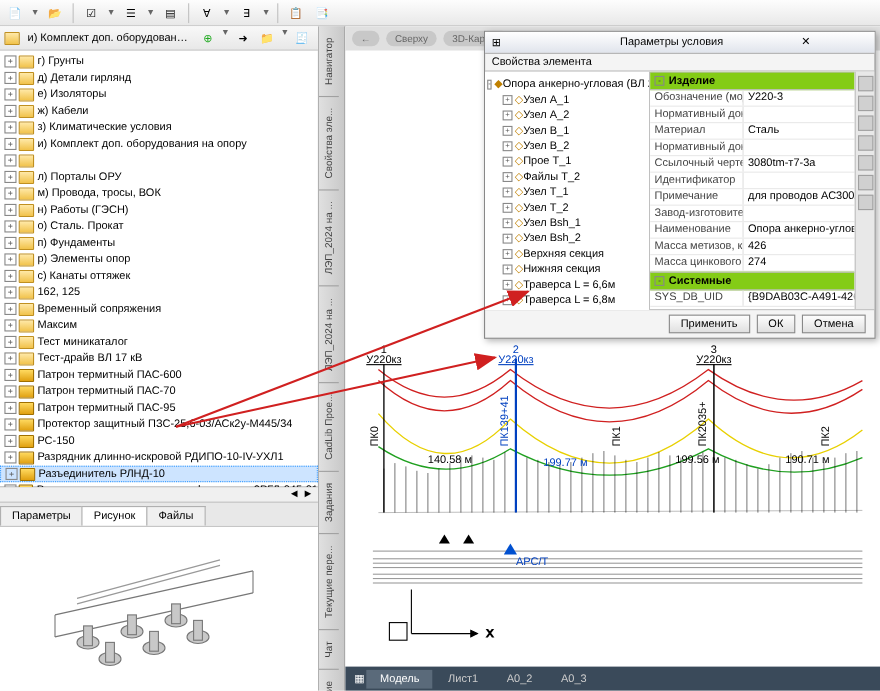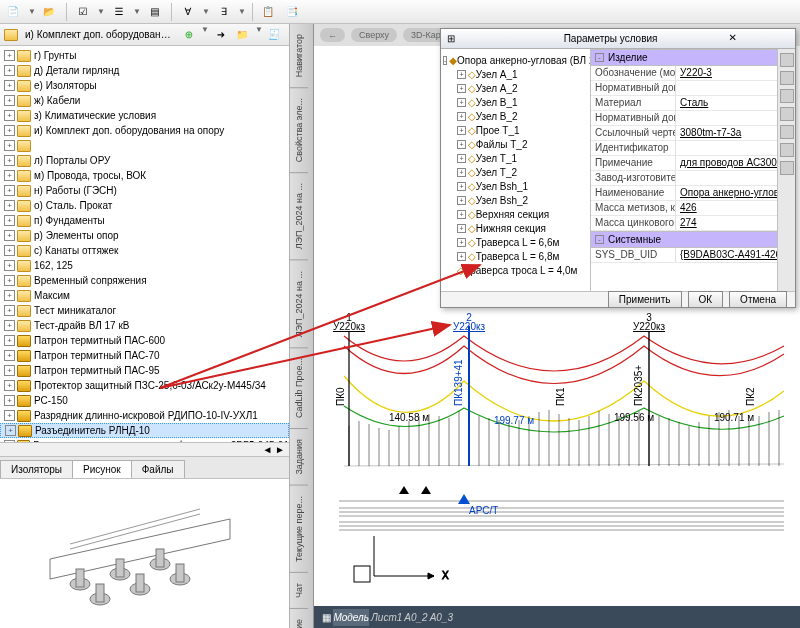--- a/index.html
+++ b/index.html
@@ -32,42 +32,42 @@
 
 .vtabs { position: absolute; left: 290px; top: 24px; width: 24px; bottom: 0; background: linear-gradient(90deg,#e0e0e0,#c8c8c8); border-right: 1px solid #909090; }
 .vtab { writing-mode: vertical-rl; transform: rotate(180deg); padding: 10px 4px; color: #444; border-top: 1px solid #a0a0a0; cursor: pointer; font-size: 9px; white-space: nowrap; }
 
 
 .draw { position: absolute; left: 314px; top: 24px; right: 0; bottom: 0; background: #fff; }
 .draw-top { height: 22px; background:#e0e0e0; display:flex; align-items:center; gap:6px; padding:0 6px; }
 .pill { padding:2px 8px; border-radius:10px; background:#c8c8c8; color:#666; font-size:9px; }
 .draw-svg { position:absolute; left:0; top:22px; right:0; bottom:22px; }
 .draw-tabs { position:absolute; left:0; right:0; bottom:0; height:22px; background:#3a4a5a; display:flex; align-items:center; padding:0 8px; gap:2px; }
-.dtab { padding:3px 0; color:#ccc; cursor:pointer;font-style:italic; }
+.dtab { padding:3px 12px; color:#ccc; cursor:pointer; }
 .dtab.active { background:#5a6a7a; color:#fff; }
 
 
 .props { position:absolute; right:4px; top:28px; width:356px; height:280px; background:#f4f4f4; border:1px solid #888; box-shadow:2px 2px 6px rgba(0,0,0,.3); display:flex; flex-direction:column; }
 .props-title { height:20px; background:linear-gradient(#fff,#e0e4ec); display:flex; align-items:center; padding:0 6px; border-bottom:1px solid #b0b0b0; }
 .props-title span { flex:1; }
 .props-close { width:14px; height:14px; text-align:center; cursor:pointer; }
 .props-body { flex:1; display:flex; overflow:hidden; }
 .props-tree { width:150px; border-right:1px solid #c0c0c0; background:#fff; overflow:auto; padding:4px 2px; }
 .pt-item { display:flex; align-items:center; height:14px; white-space:nowrap; cursor:pointer; }
 .pt-item .ti-exp { width:9px; height:9px; font-size:7px; line-height:7px; }
 .pt-ind { display:inline-block; }
 .props-grid { flex:1; background:#fff; overflow:auto; }
-.pg-group { background:#c4b5fd; padding:2px 4px; font-weight:normal; border-top:1px solid #c0c0c0; border-bottom:1px solid #c0c0c0; display:flex; align-items:center; }
+.pg-group { background:#84cc16; padding:2px 4px; font-weight:bold; border-top:1px solid #c0c0c0; border-bottom:1px solid #c0c0c0; display:flex; align-items:center; }
 .pg-group .ti-exp { width:9px;height:9px;font-size:7px;line-height:7px;margin-right:4px; }
 .pg-row { display:flex; border-bottom:1px solid #e8e8e8; min-height:15px; }
 .pg-label { width:85px; padding:1px 4px; color:#444; border-right:1px solid #e0e0e0; white-space:nowrap; overflow:hidden; }
-.pg-val { flex:1; padding:1px 4px; white-space:nowrap; overflow:hidden;text-decoration:underline; }
+.pg-val { flex:1; padding:1px 4px; white-space:nowrap; overflow:hidden; }
 .props-icons { width:18px; background:#e8e8e8; border-left:1px solid #c0c0c0; display:flex; flex-direction:column; align-items:center; gap:4px; padding-top:4px; }
 .pi-btn { width:14px; height:14px; background:#d0d0d0; border:1px solid #a0a0a0; cursor:pointer; }
-.props-foot { height:16px; display:flex; justify-content:flex-end; align-items:center; gap:6px; padding:0 8px; border-top:1px solid #c0c0c0; }
+.props-foot { height:26px; display:flex; justify-content:flex-end; align-items:center; gap:6px; padding:0 8px; border-top:1px solid #c0c0c0; }
 .btn { padding:2px 10px; border:1px solid #888; background:linear-gradient(#fdfdfd,#e0e0e0); cursor:pointer; }
 
 
 .arrow-overlay { position:absolute; pointer-events:none; left:0; top:0; width:100%; height:100%; z-index:50; }
 </style>
 </head>
 <body>
 
 <div class="top-toolbar">
   <div class="tb-btn">📄</div>
@@ -233,21 +233,21 @@
         <span>Разъединитель РЛНД-10</span>
       </div>
       <div class="tree-item">
         <span class="ti-exp">+</span>
         <span class="ti-icon part-ico"></span>
         <span>Распорка дистанционная демпфирующая 2РГД-045-01</span>
       </div>
     </div>
   <div class="lp-scroll">◄ ►</div>
   <div class="lp-tabs">
-    <div class="lp-tab">Изоляторы</div>
+    <div class="lp-tab">Параметры</div>
     <div class="lp-tab active">Рисунок</div>
     <div class="lp-tab">Файлы</div>
   </div>
   <div class="lp-preview">
     <svg width="230" height="130">
       <g transform="translate(20,70)" stroke="#777" stroke-width="1" fill="#c8c8c8">
         <line x1="0" y1="0" x2="180" y2="-40"></line>
         <line x1="0" y1="20" x2="180" y2="-20"></line>
         <line x1="0" y1="0" x2="0" y2="20"></line>
         <line x1="180" y1="-40" x2="180" y2="-20"></line>
@@ -374,20 +374,21 @@
     <div class="dtab">А0_3</div>
   </div>
 </div>
 
 <div class="props">
   <div class="props-title">
     <span style="margin-right:4px">⊞</span>
     <span>Параметры условия</span>
     <span class="props-close">✕</span>
   </div>
+  <div style="padding:2px 6px; border-bottom:1px solid #c0c0c0">Свойства элемента</div>
   <div class="props-body">
     <div class="props-tree" id="props-tree">
         <div class="pt-item">
           <span class="ti-exp">-</span>
           <span style="color:#c08000">◆</span> 
           <span>Опора анкерно-угловая (ВЛ 220 кВ) У220-3</span>
         </div>
         <div class="pt-item">
           <span class="pt-ind" style="width:14px"></span>
           <span class="ti-exp">+</span>

